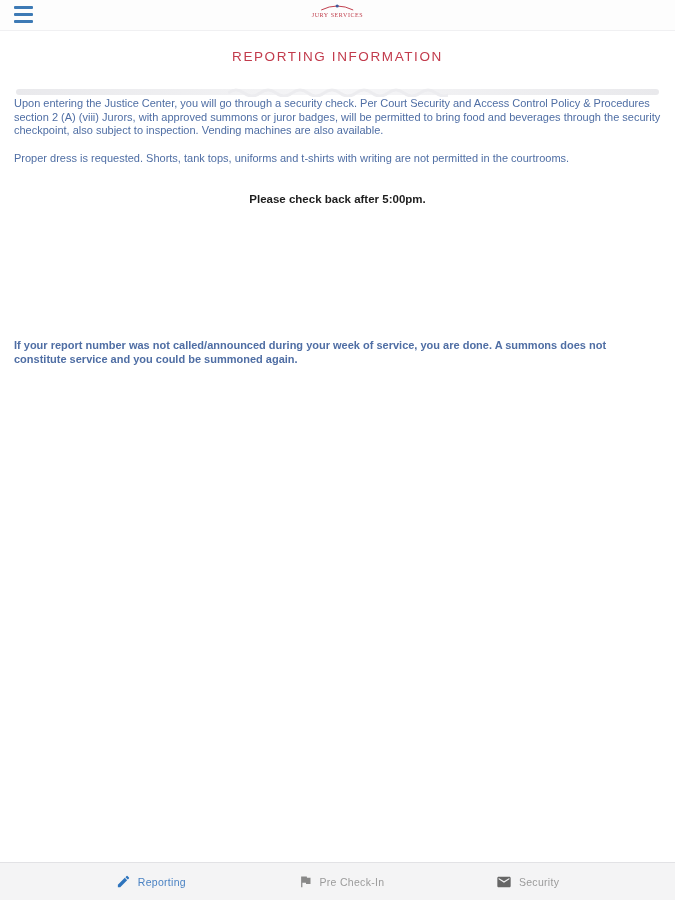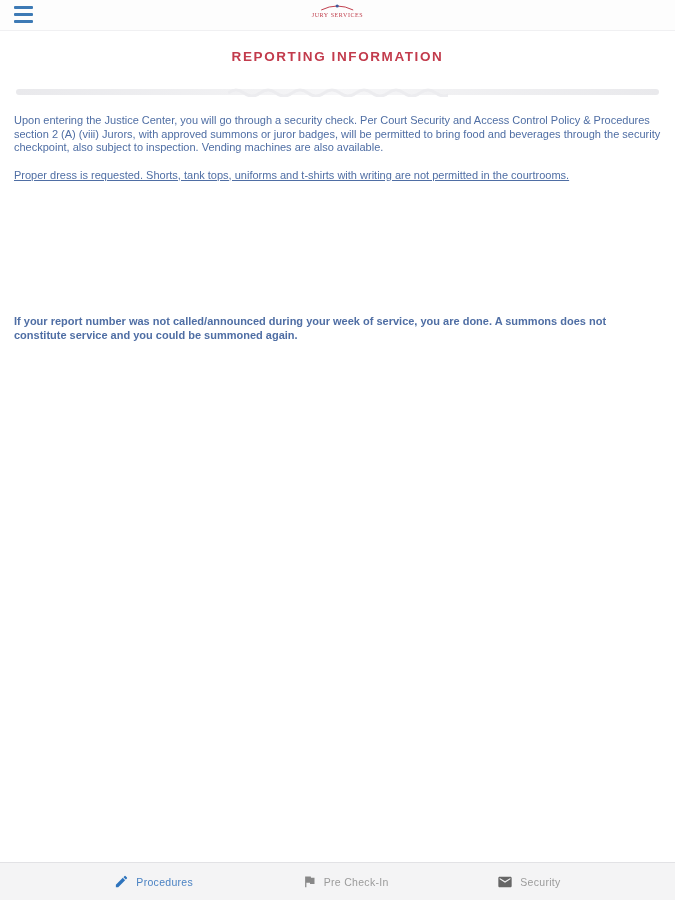--- a/index.html
+++ b/index.html
@@ -63,21 +63,21 @@
 
   
   .content { padding: 0 14px; }
 
   .page-title {
     margin-top: 18px;
     text-align: center;
     color: #c23b4c;
     font-size: 13.5px;
     letter-spacing: 1.6px;
-    font-weight: bold;
+    font-weight: normal;
   }
 
   .fancy-divider {
     position: relative;
     margin: 25px 2px 0 2px;
     height: 6px;
     background: linear-gradient(to right,
       #e9e9ec 0%, #f1f1f3 35%, #f6f6f8 50%, #f1f1f3 65%, #e9e9ec 100%);
     border-radius: 3px;
   }
@@ -87,22 +87,22 @@
     top: -4px;
     transform: translateX(-50%);
     opacity: 0.9;
   }
 
   .para {
     color: #4f6ea4;
     font-size: 11px;
     line-height: 13.5px;
   }
-  .para-security { margin-top: 19px; }
-  .para-dress    { margin-top: 14px; text-decoration: underline; }
+  .para-security { margin-top: 2px; }
+  .para-dress    { margin-top: 14px; }
   .para-service  { margin-top: 133px; font-weight: bold; }
 
   .notice {
     margin-top: 27px;
     text-align: center;
     color: #1d1d1d;
     font-weight: bold;
     font-size: 11.5px;
     line-height: 14px;
   }
@@ -163,35 +163,36 @@
       <svg width="220" height="12" viewBox="0 0 220 12">
         <path d="M0 8 Q8 2 16 8 T32 8 T48 8 T64 8 T80 8 T96 8 T112 8 T128 8 T144 8 T160 8 T176 8 T192 8 T208 8 T224 8" fill="none" stroke="#ececef" stroke-width="3"></path>
       </svg>
     </div>
 
     <p class="para para-security">Upon entering the Justice Center, you will go through a security check. Per Court Security and Access Control Policy &amp; Procedures section 2 (A) (viii) Jurors, with approved summons or juror badges, will be permitted to bring food and beverages through the security checkpoint, also subject to inspection. Vending machines are also available.</p>
 
     <p class="para para-dress">Proper dress is requested. Shorts, tank tops, uniforms and t-shirts with writing are not permitted in the courtrooms.</p>
 
     <div class="notice">
+      <div>Please check back after 5:00pm.</div>
     </div>
 
     <p class="para para-service">If your report number was not called/announced during your week of service, you are done. A summons does not constitute service and you could be summoned again.</p>
 
   </div>
 
   <div class="bottom-nav">
 
     <div class="nav-item active">
       <span class="nav-icon">
         <svg width="15" height="15" viewBox="0 0 24 24" fill="#2e74bd">
           <path d="M3 17.25V21h3.75L17.81 9.94l-3.75-3.75L3 17.25zM20.71 7.04a1 1 0 0 0 0-1.41l-2.34-2.34a1 1 0 0 0-1.41 0l-1.83 1.83 3.75 3.75 1.83-1.83z"></path>
         </svg>
       </span>
-      <span class="nav-label">Procedures</span>
+      <span class="nav-label">Reporting</span>
     </div>
 
     <div class="nav-item inactive">
       <span class="nav-icon">
         <svg width="15" height="15" viewBox="0 0 24 24" fill="#888888">
           <path d="M14.4 6L14 4H5v17h2v-7h5.6l.4 2h7V6z"></path>
         </svg>
       </span>
       <span class="nav-label">Pre Check-In</span>
     </div>

